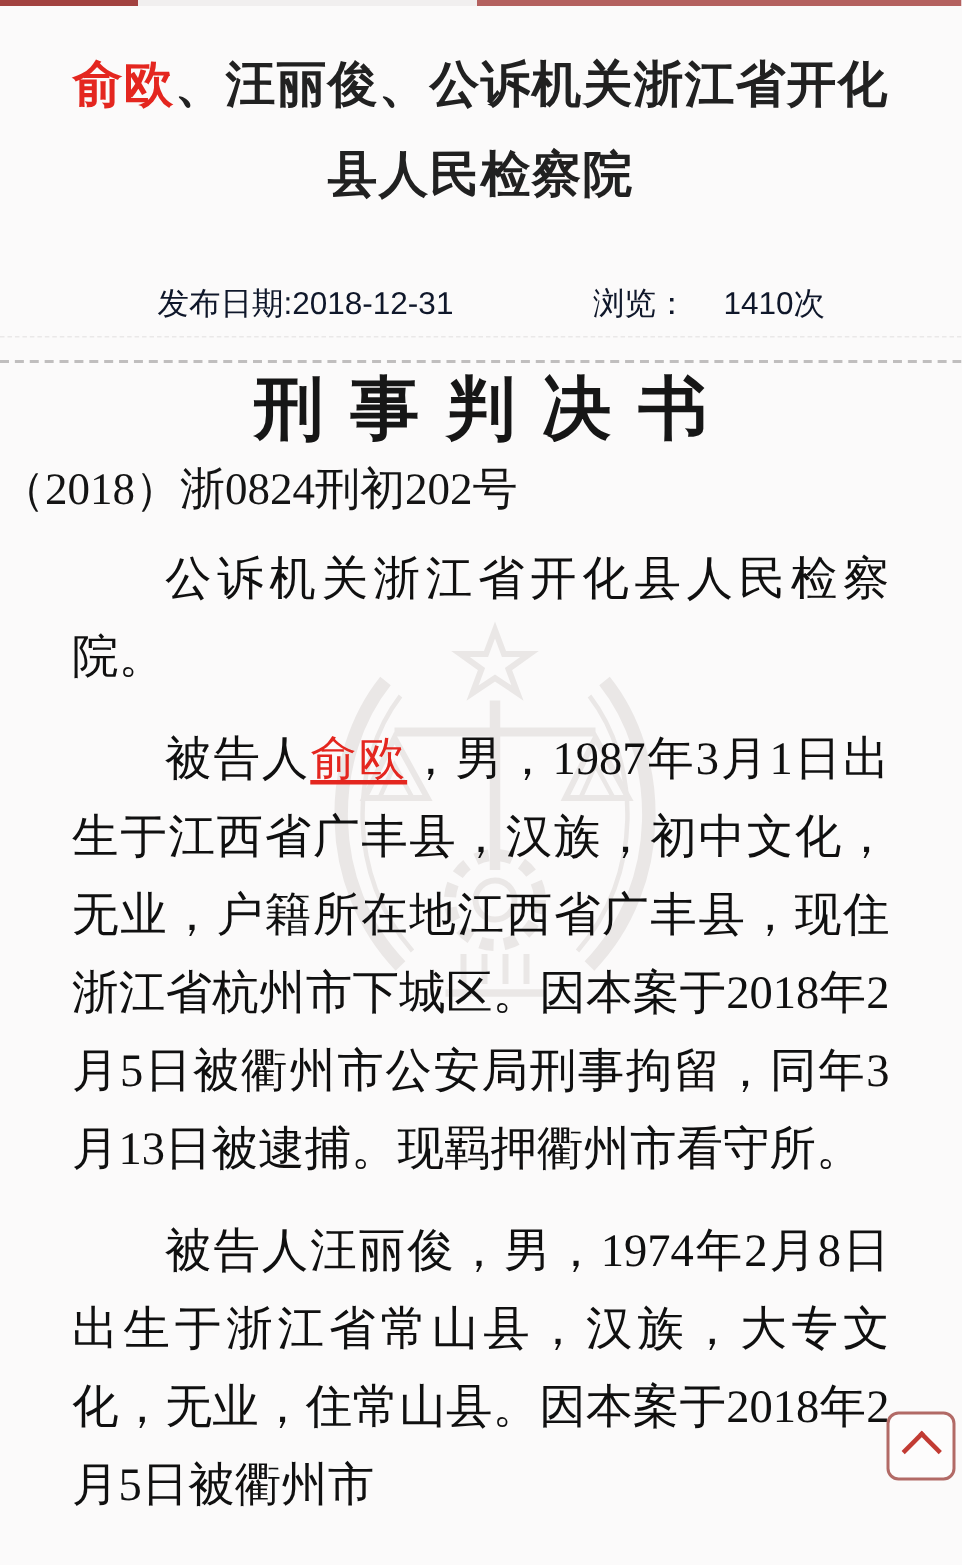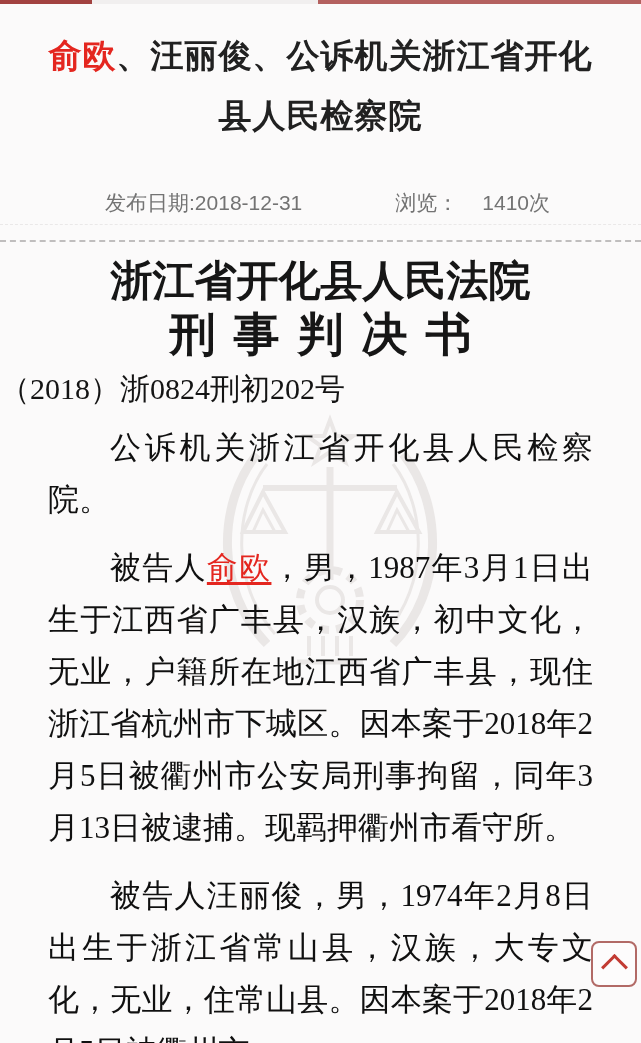--- a/index.html
+++ b/index.html
@@ -27,21 +27,21 @@
     line-height: 60px;
     color: #212121;
     letter-spacing: 1px;
   }
   .page-title .red { color: #e4261f; }
 
   .meta-row {
     margin-top: 46px;
     padding: 0 91px 0 105px;
     display: flex; justify-content: space-between; align-items: center;
-    font-size: 21px; color: #737373;
+    font-size: 21px; color: #0f172a;
     line-height: 22px;
   }
   .meta-views .val { margin-left: 24px; }
 
   .dash-faint  { margin-top: 10px; border-top: 1px dashed #eae8e8; height: 0; }
   .dash-strong { margin-top: 15px; border-top: 2px dashed #c0bebe; height: 0; }
 
   
   .watermark {
     position: absolute; left: 205px; top: 412px;
@@ -147,21 +147,20 @@
 
     <line x1="104" y1="224" x2="104" y2="244" stroke-width="4"></line>
     <line x1="118" y1="224" x2="118" y2="244" stroke-width="4"></line>
     <line x1="132" y1="224" x2="132" y2="244" stroke-width="4"></line>
     <line x1="146" y1="224" x2="146" y2="244" stroke-width="4"></line>
     <line x1="92" y1="250" x2="158" y2="250" stroke-width="5"></line>
   </svg>
 </div>
 
 <div class="doc">
-  <div class="court-name">浙江省开化县人民法院</div>
   <div class="doc-type">刑事判决书</div>
   <div class="case-number">（2018）浙0824刑初202号</div>
 
   <div class="body-text">
     <p>公诉机关浙江省开化县人民检察院。</p>
     <p><span>被告人</span><span class="name-link">俞欧</span><span>，男，1987年3月1日出生于江西省广丰县，汉族，初中文化，无业，户籍所在地江西省广丰县，现住浙江省杭州市下城区。因本案于2018年2月5日被衢州市公安局刑事拘留，同年3月13日被逮捕。现羁押衢州市看守所。</span></p>
     <p>被告人汪丽俊，男，1974年2月8日出生于浙江省常山县，汉族，大专文化，无业，住常山县。因本案于2018年2月5日被衢州市</p>
   </div>
 </div>
 

